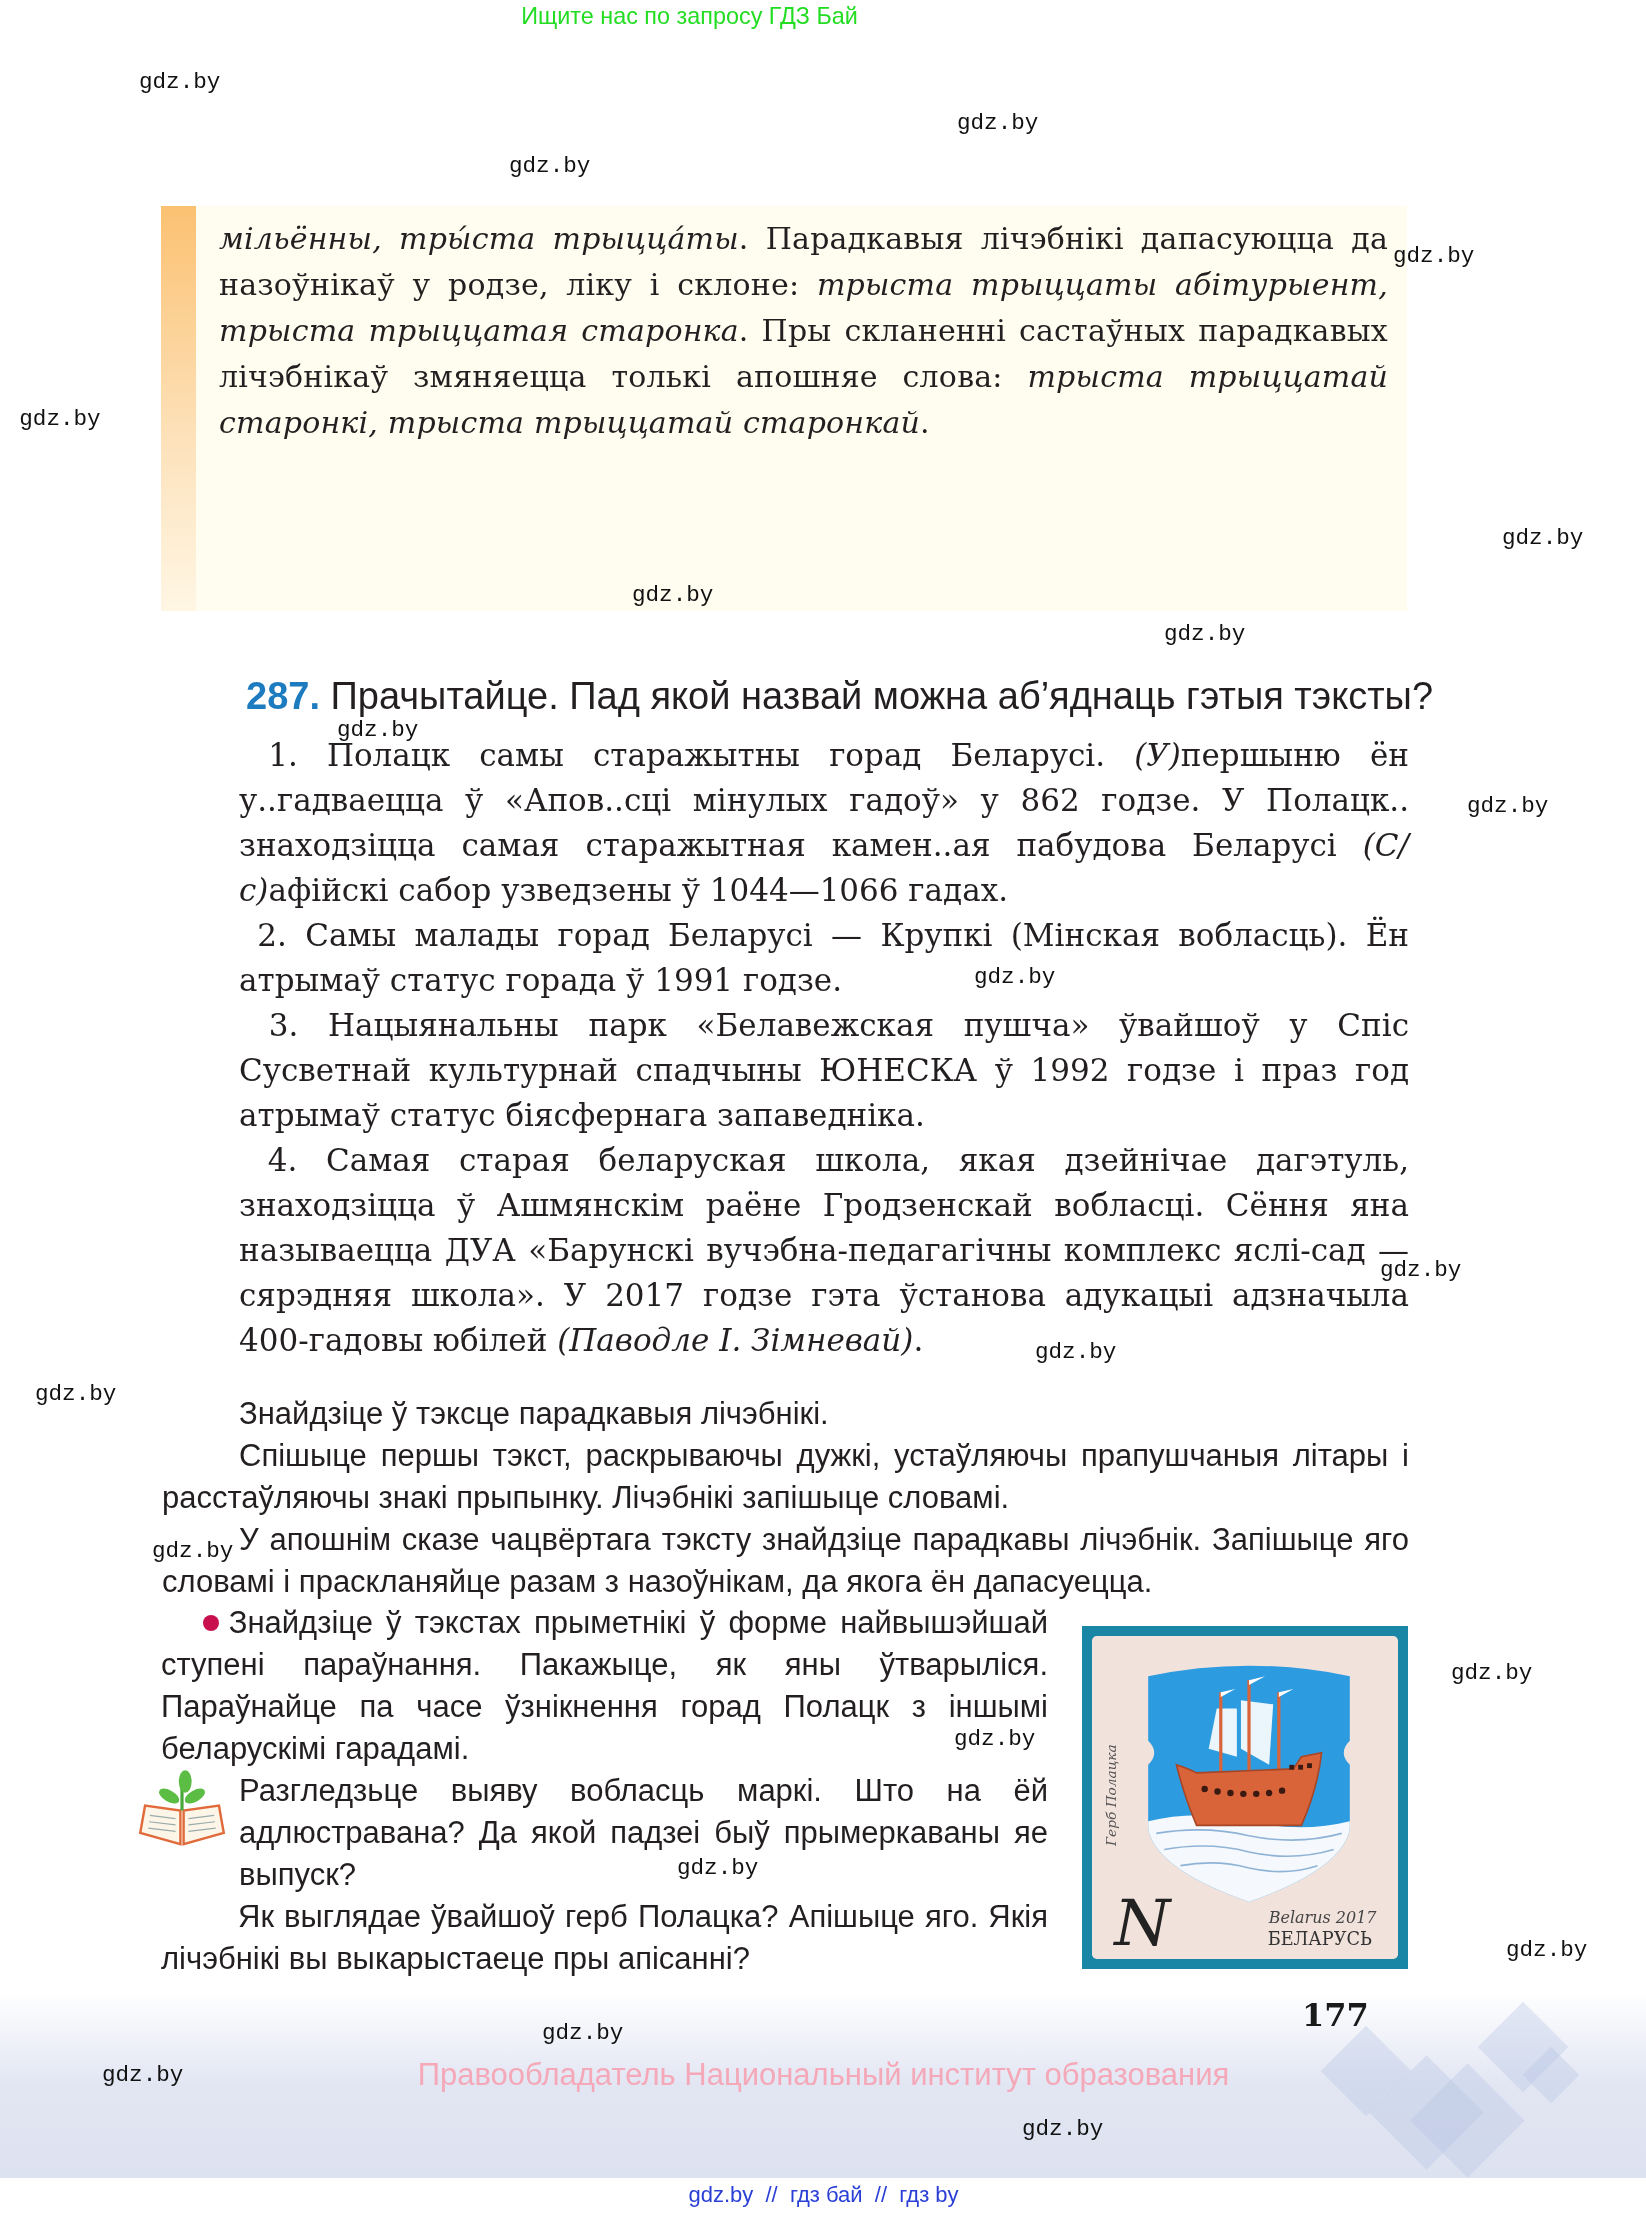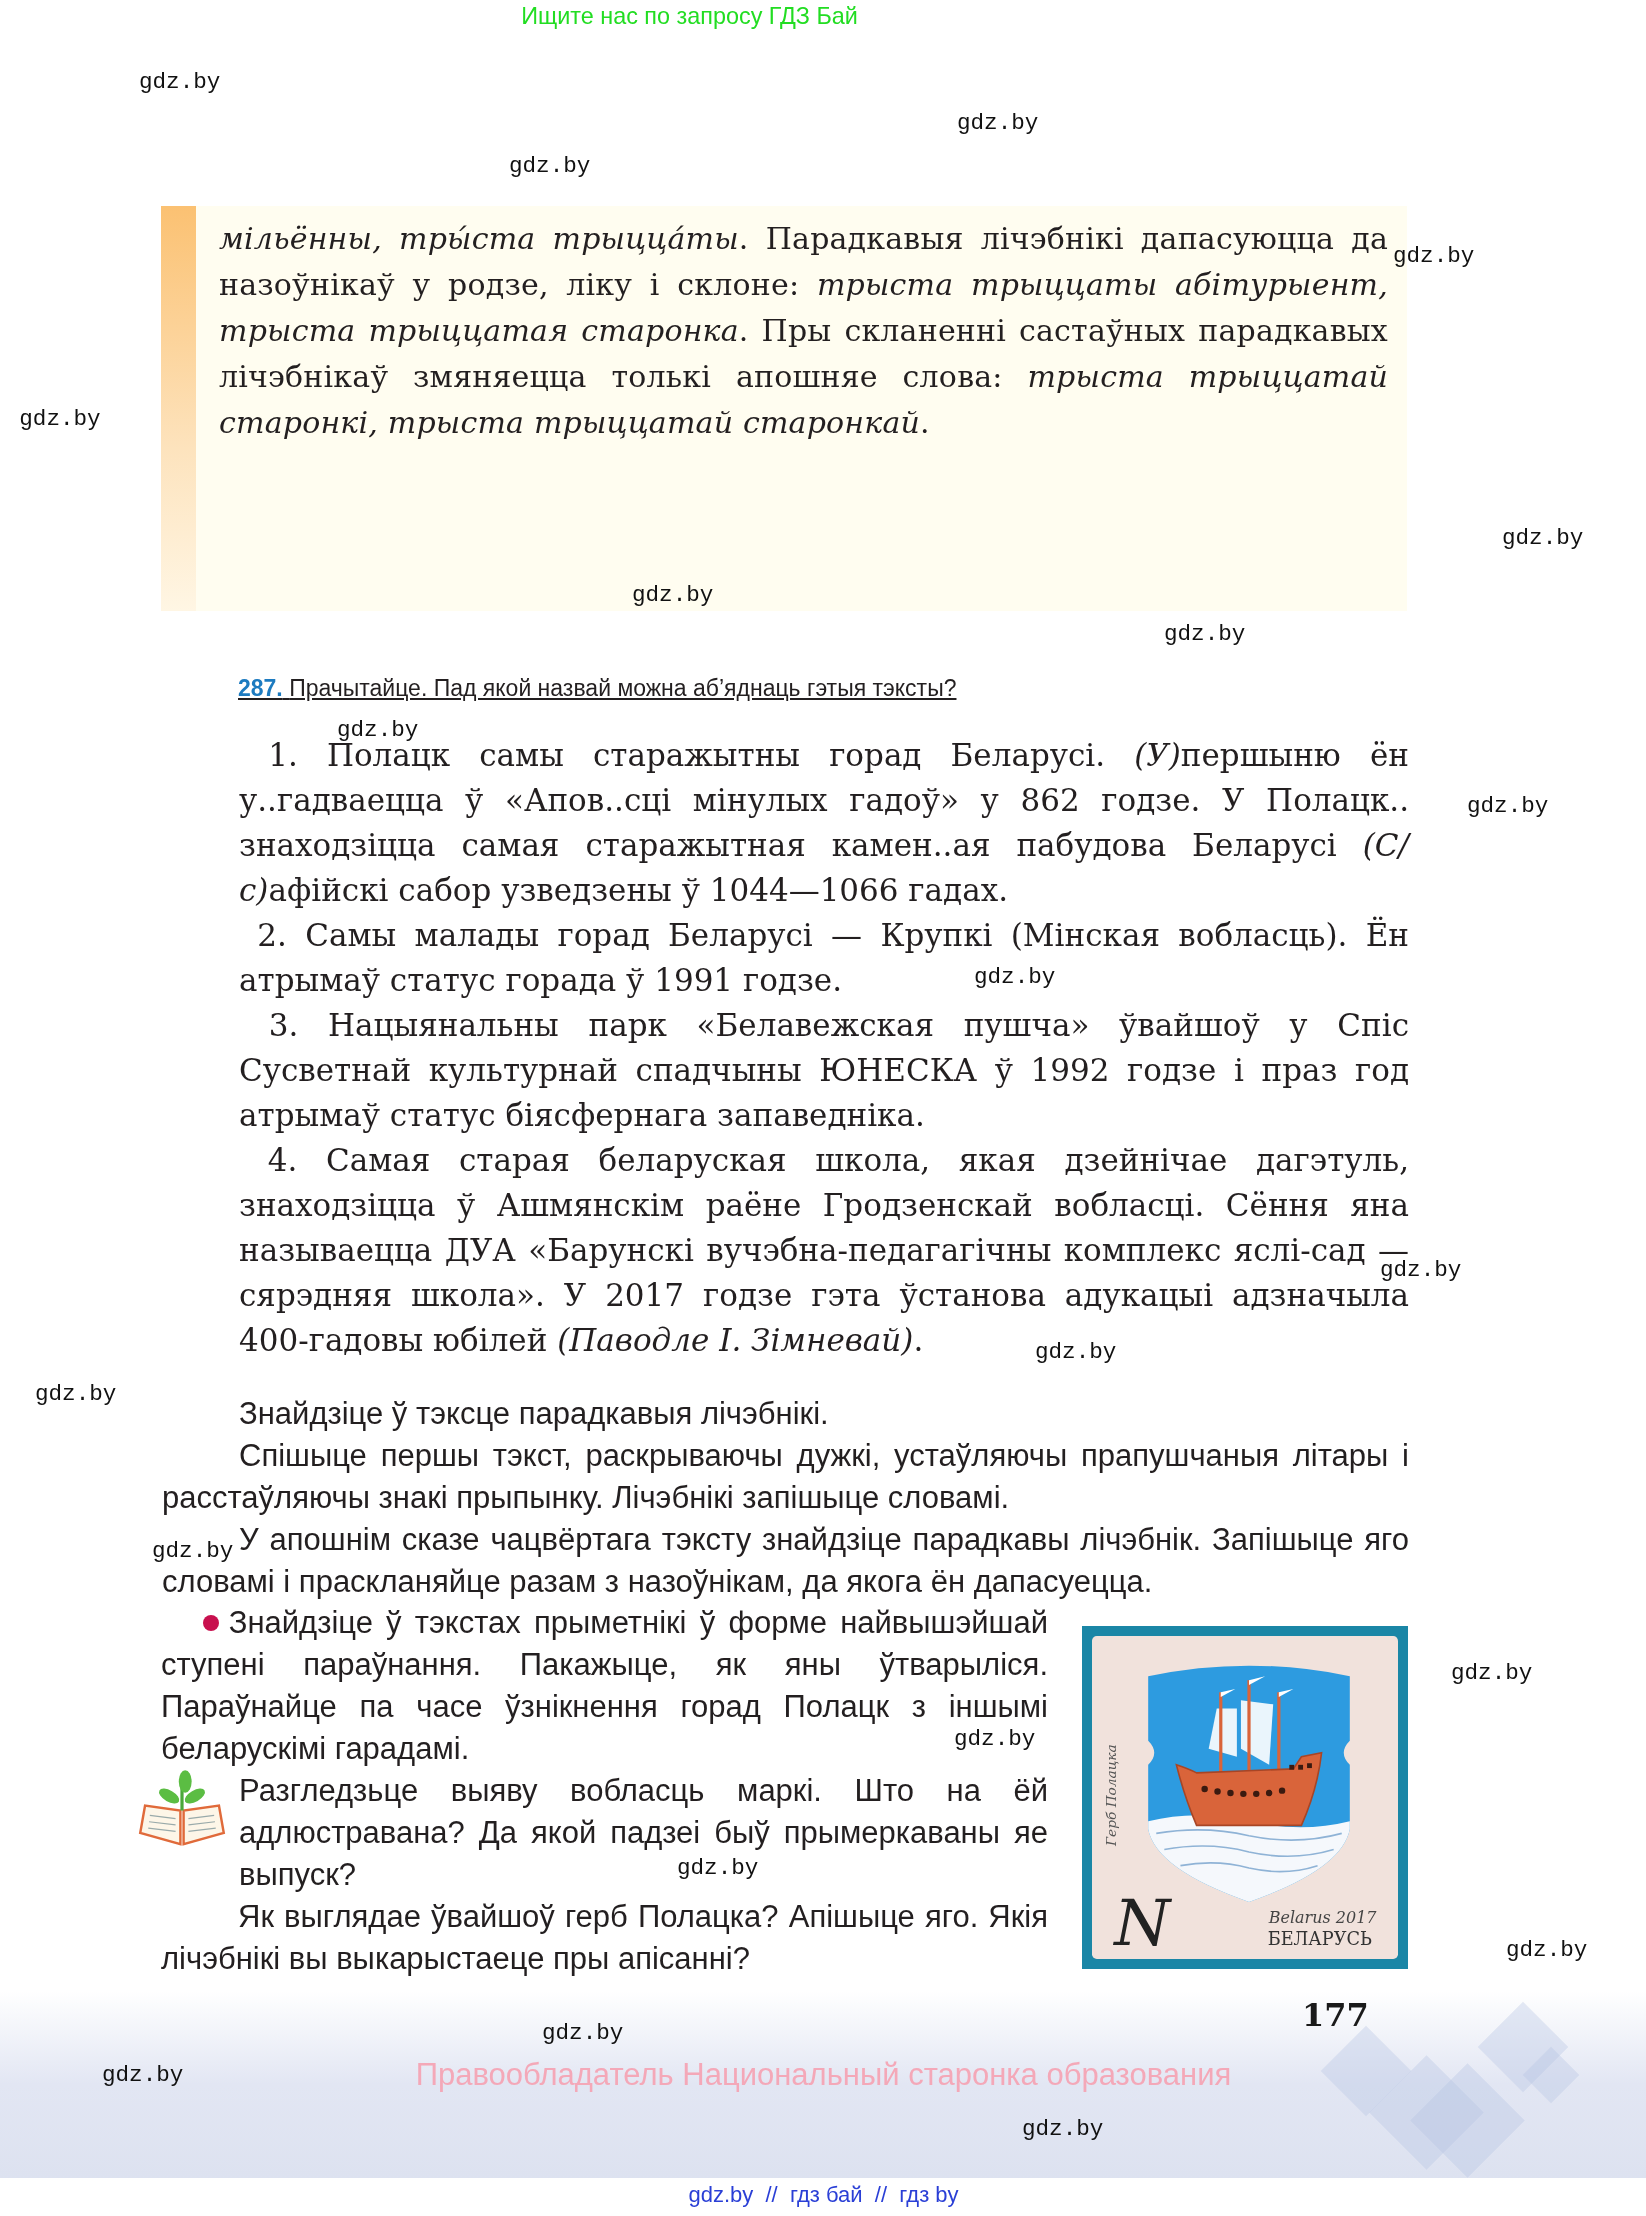--- a/index.html
+++ b/index.html
@@ -7,21 +7,21 @@
   .abs { position:absolute; }
   .top-banner { top:3.2px; left:0; width:1379px; text-align:center; font-family:"Liberation Sans", sans-serif; font-size:23.4px; color:#22dd22; }
   .wm { font-family:Liberation Mono, monospace; font-size:22.6px; color:#111; white-space:nowrap; }
   .rule-box { left:161px; top:206px; width:1246px; height:405px; background:#fffdf0; }
   .rule-stripe { left:161px; top:206px; width:35px; height:405px; background:linear-gradient(#fbc172, #fde3bd 60%, #fff6e4); }
   .rule-text { left:219px; top:216px; width:1169px; font-family:"DejaVu Serif", serif; font-size:30px; line-height:46px; text-align:justify; letter-spacing:0.2px; }
   .rule-text p { margin:0; }
   .indent { text-indent:69px; }
   .it { font-style:italic; }
   .bi { font-style:italic; font-weight:bold; }
-  .ex-head { left:238px; top:675px; font-family:"Liberation Sans", sans-serif; font-size:23px;text-decoration:underline; }
+  .ex-head { left:246px; top:675px; font-family:"Liberation Sans", sans-serif; font-size:38px; }
   .ex-num { color:#1d7bc0; font-weight:bold; }
   .body-text { left:239px; top:733px; width:1170px; font-family:"DejaVu Serif", serif; font-size:31px; line-height:45px; text-align:justify; }
   .body-text p { margin:0; text-indent:0; }
   .task-text { left:239px; top:1393px; width:1170px; font-family:"Liberation Sans", sans-serif; font-size:31px; line-height:42px; text-align:justify; }
   .task-text p { margin:0; }
   .task2 { left:161px; top:1602px; width:887px; font-family:"Liberation Sans", sans-serif; font-size:31px; line-height:42px; text-align:justify; }
   .task2 p { margin:0; }
   .bullet { display:inline-block; width:16px; height:16px; border-radius:50%; background:#c8104e; margin-right:9.7px; vertical-align:1.6px; }
   .task3 { left:239px; top:1770px; width:809px; font-family:"Liberation Sans", sans-serif; font-size:31px; line-height:42px; text-align:justify; }
   .task3 p { margin:0; }
@@ -139,21 +139,21 @@
 </div>
 
 <div class="abs footer-band">
   <div class="diamond" style="left:1334px;top:48px;width:64px;height:64px;"></div>
   <div class="diamond" style="left:1386px;top:81px;width:81px;height:81px;"></div>
   <div class="diamond" style="left:1427px;top:89px;width:81px;height:81px;"></div>
   <div class="diamond" style="left:1491px;top:24px;width:64px;height:64px;"></div>
   <div class="diamond" style="left:1531px;top:64px;width:40px;height:40px;"></div>
 </div>
 <div class="abs page-num">177</div>
-<div class="abs copyright">Правообладатель Национальный старонка образования</div>
+<div class="abs copyright">Правообладатель Национальный институт образования</div>
 <div class="abs bottom-links" style="white-space:pre">gdz.by  //  гдз бай  //  гдз by</div>
 
 <div id="wm-layer">
     <div class="abs wm" style="left: 139px; top: 69px;">gdz.by</div>
     <div class="abs wm" style="left: 957px; top: 110px;">gdz.by</div>
     <div class="abs wm" style="left: 509px; top: 153px;">gdz.by</div>
     <div class="abs wm" style="left: 1393px; top: 243px;">gdz.by</div>
     <div class="abs wm" style="left: 19.3px; top: 406px;">gdz.by</div>
     <div class="abs wm" style="left: 1502px; top: 525px;">gdz.by</div>
     <div class="abs wm" style="left: 632px; top: 582px;">gdz.by</div>

